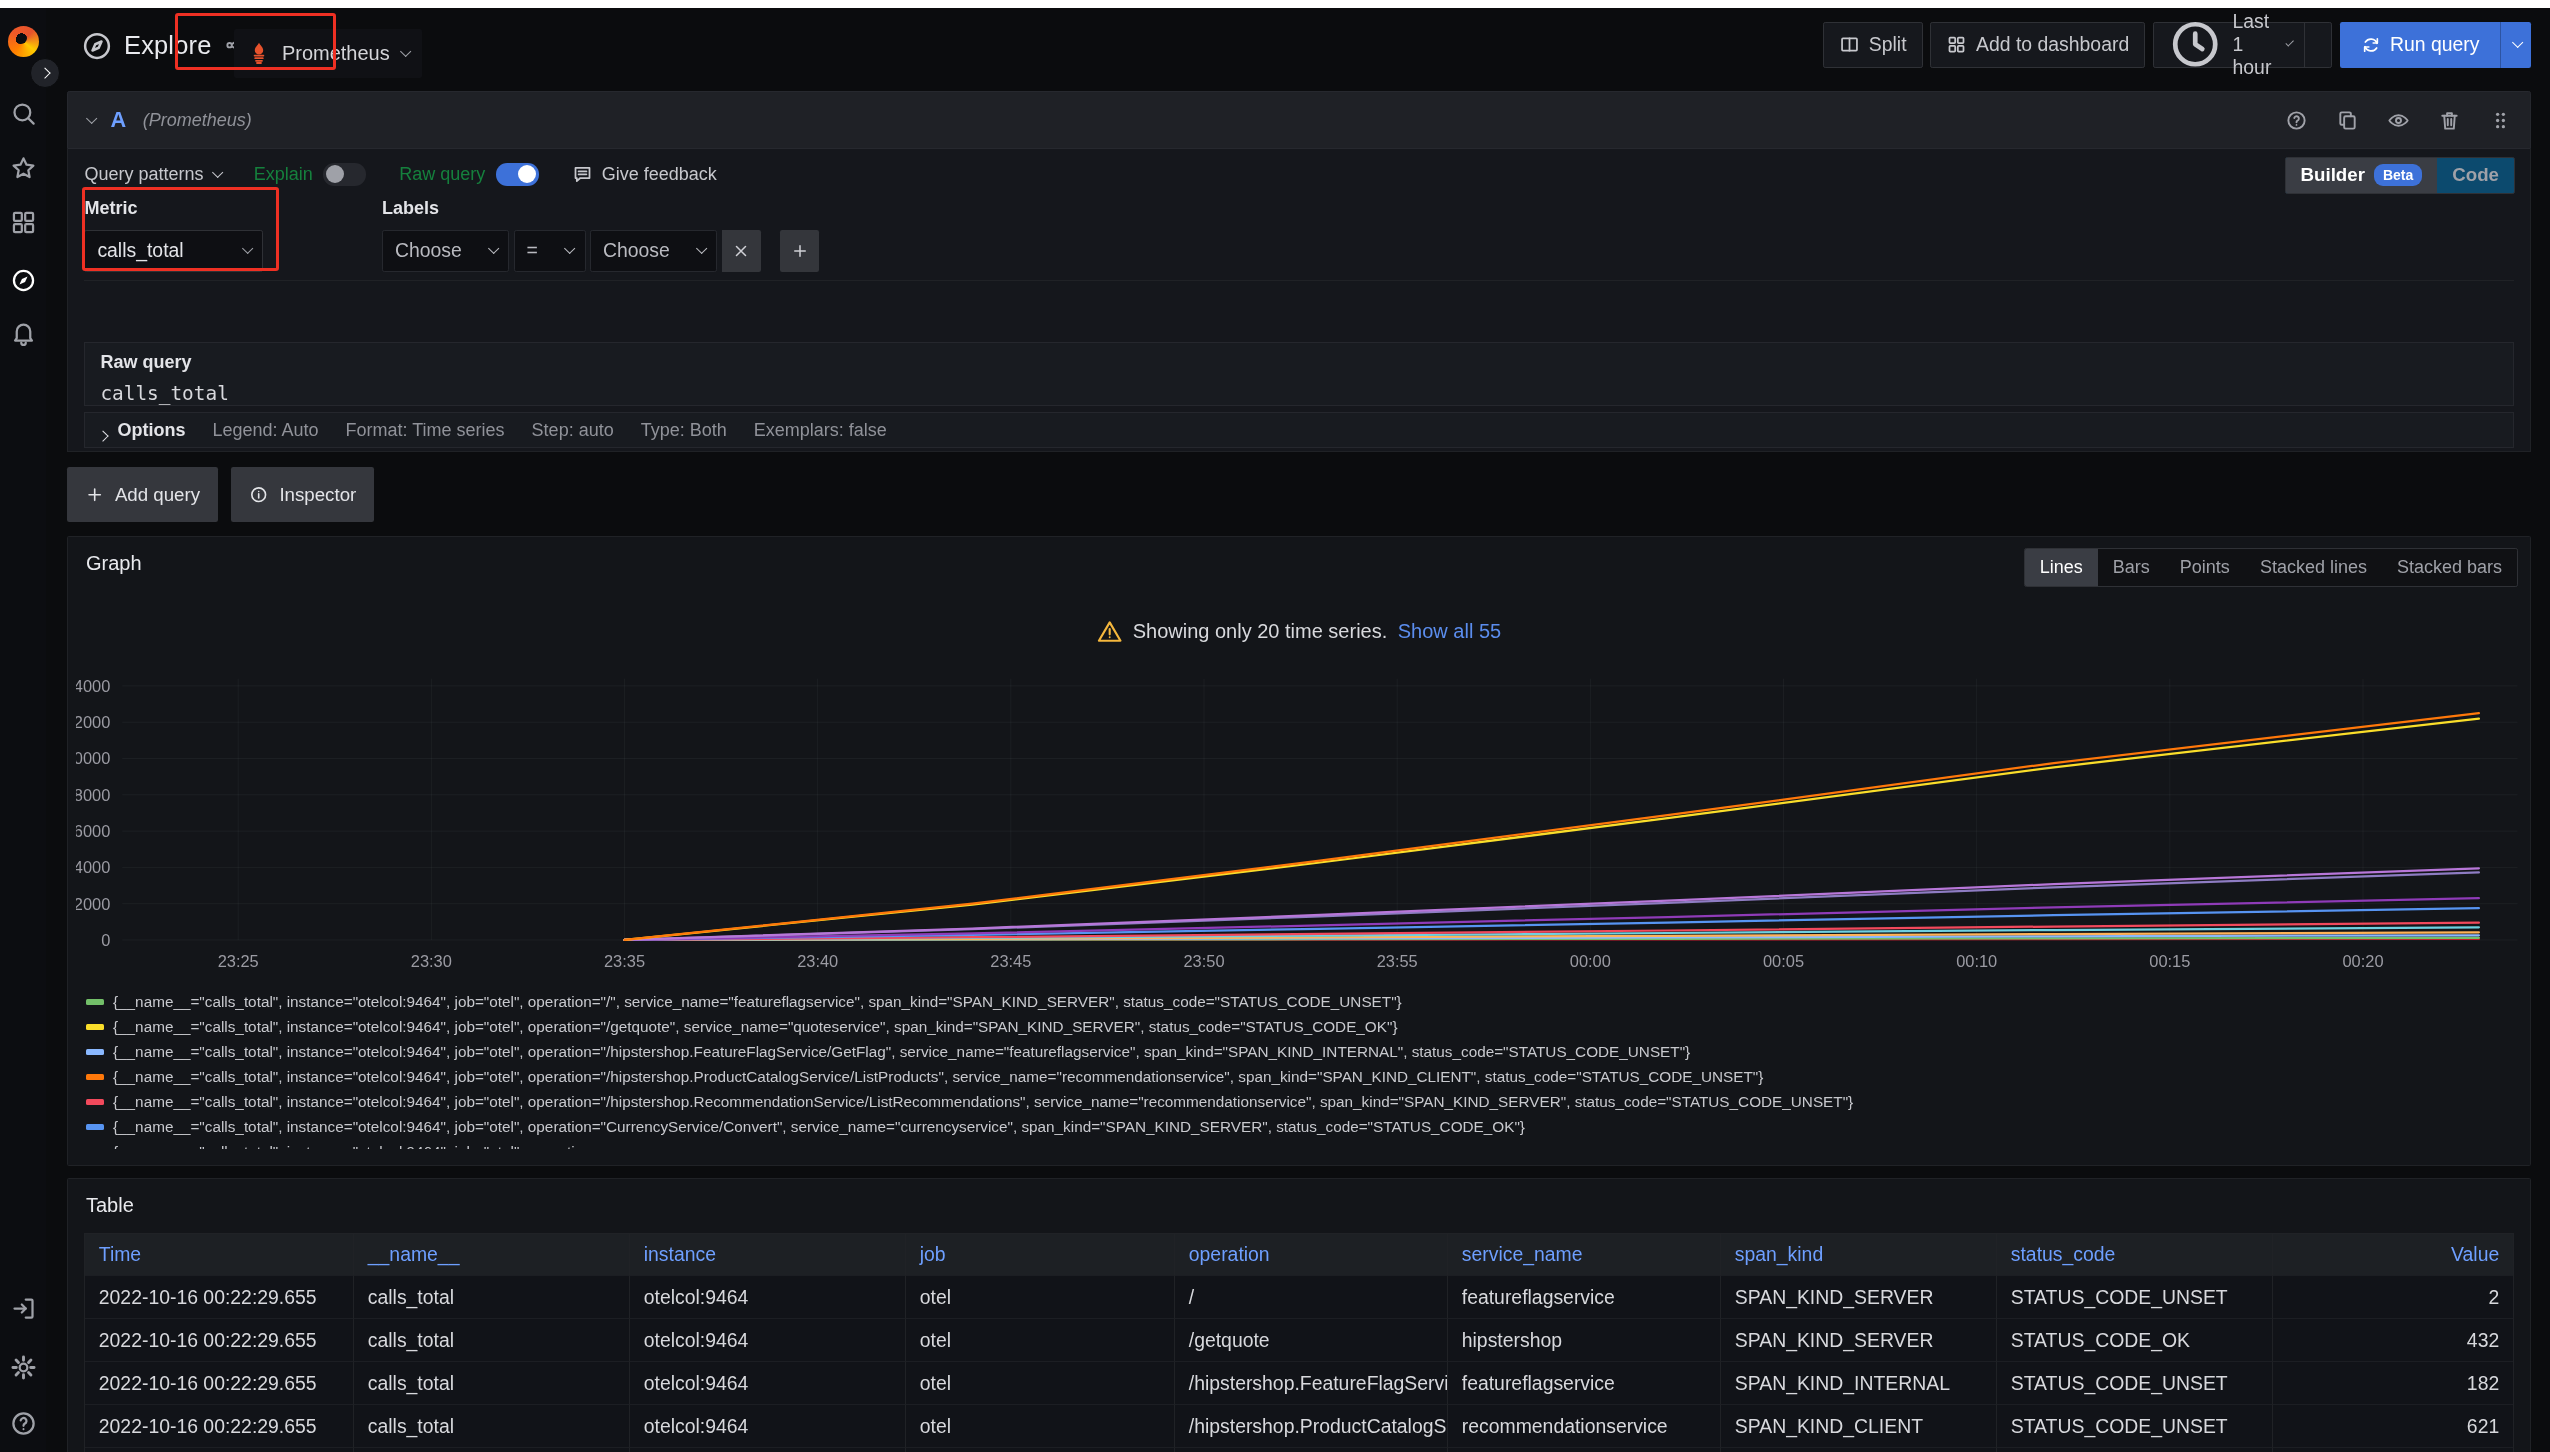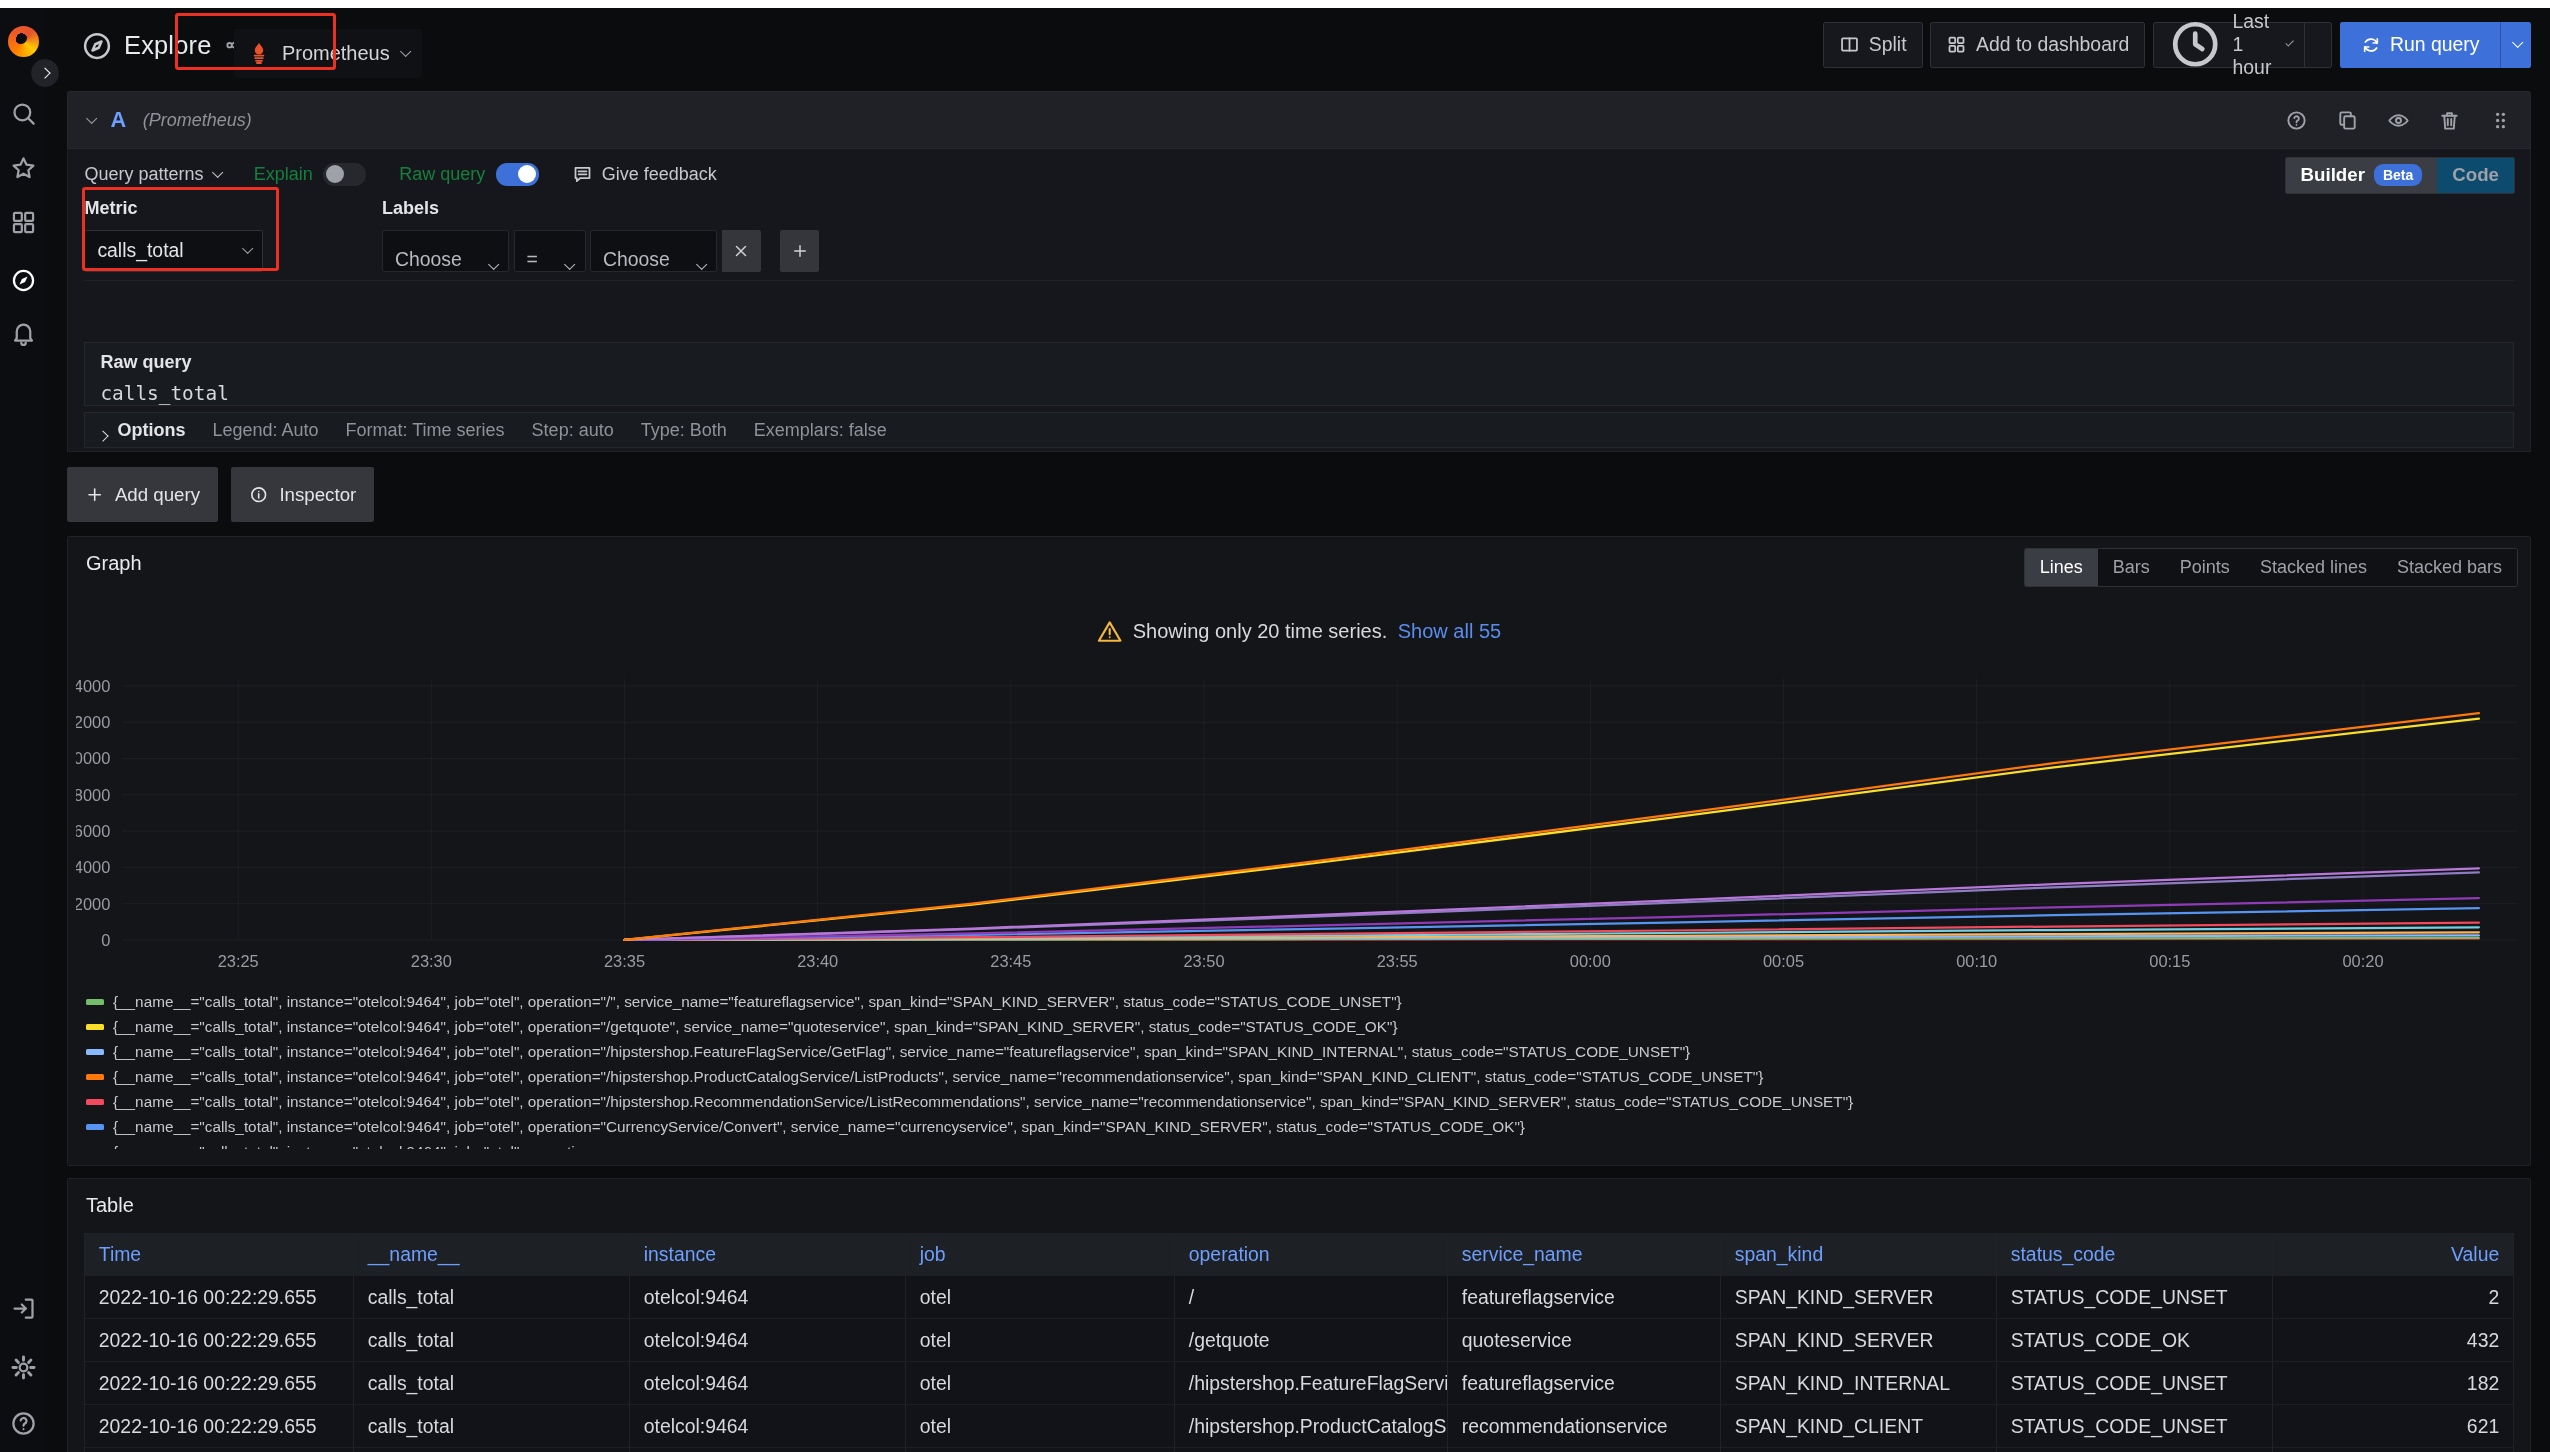--- a/index.html
+++ b/index.html
@@ -68,21 +68,21 @@
   .builder-group{position:absolute;right:15px;top:7.5px;display:flex;height:37px;border:0.7px solid var(--border2);border-radius:2.2px;overflow:hidden;background:#0c4a6e}
   .builder-group .bseg{display:flex;align-items:center;gap:9px;padding:0 15px;font-size:18.7px;font-weight:700;color:#9fa1a8;cursor:pointer}
   .builder-group .bseg.active{background:#3a3d44;color:#fff}
   .beta{background:var(--accent);color:#fff;font-size:14px;font-weight:700;padding:3px 9px;border-radius:9px}
   .field-label{font-size:18px;font-weight:700;color:#e3e4e8}
   .metric-block{position:absolute;left:16.4px;top:49px}
   .metric-select{margin-top:10.5px;width:179px;height:42px;background:#0e0f13;border:0.7px solid var(--border2);border-radius:2.2px;
     display:flex;align-items:center;justify-content:space-between;padding:0 12px;font-size:19.4px;color:#e3e4e8;cursor:pointer}
   .labels-block{position:absolute;left:314px;top:49px}
   .labels-row{margin-top:10.5px;display:flex;align-items:center;gap:4.5px}
-  .choose{height:42px;background:#0e0f13;border:0.7px solid #26282e;border-radius:2.2px;display:flex;align-items:flex-end;gap:12px;
+  .choose{height:42px;background:#0e0f13;border:0.7px solid #26282e;border-radius:2.2px;display:flex;align-items:center;gap:12px;
     padding:0 12px;font-size:19.4px;color:#b9bac0;cursor:pointer}
   .sq-btn{width:39px;height:42px;background:var(--btn2);border-radius:2.2px;display:flex;align-items:center;justify-content:center;color:#d0d1d6;cursor:pointer}
   .sq-btn svg{width:18px;height:18px}
   .sep-line{position:absolute;left:16.4px;right:16.4px;top:131px;border-top:0.7px solid var(--border)}
   .ops-row{position:absolute;left:16.4px;top:143px;display:flex;align-items:center;gap:16.4px}
   .ops-btn{height:40px;background:var(--btn2);border-radius:2.2px;display:flex;align-items:center;gap:10.5px;padding:0 18px;
     font-size:18.7px;font-weight:500;color:#e3e4e8;cursor:pointer}
   .hint-btn{height:36px;border:0.7px solid #3871dc;border-radius:2.2px;display:flex;align-items:center;padding:0 13.4px;
     font-size:17px;font-weight:700;color:#6e9fff;cursor:pointer;background:transparent}
   .raw-panel{position:absolute;left:16.4px;right:16.4px;top:193px;height:64px;background:var(--raised2);border:0.7px solid #25272d;padding:9px 15px}
@@ -532,21 +532,21 @@
           <div>SPAN_KIND_SERVER</div>
           <div>STATUS_CODE_UNSET</div>
           <div>2</div>
         </div>
         <div class="trow">
           <div>2022-10-16 00:22:29.655</div>
           <div>calls_total</div>
           <div>otelcol:9464</div>
           <div>otel</div>
           <div>/getquote</div>
-          <div>quoteservice</div>
+          <div>hipstershop</div>
           <div>SPAN_KIND_SERVER</div>
           <div>STATUS_CODE_OK</div>
           <div>432</div>
         </div>
         <div class="trow">
           <div>2022-10-16 00:22:29.655</div>
           <div>calls_total</div>
           <div>otelcol:9464</div>
           <div>otel</div>
           <div>/hipstershop.FeatureFlagServi…</div>

